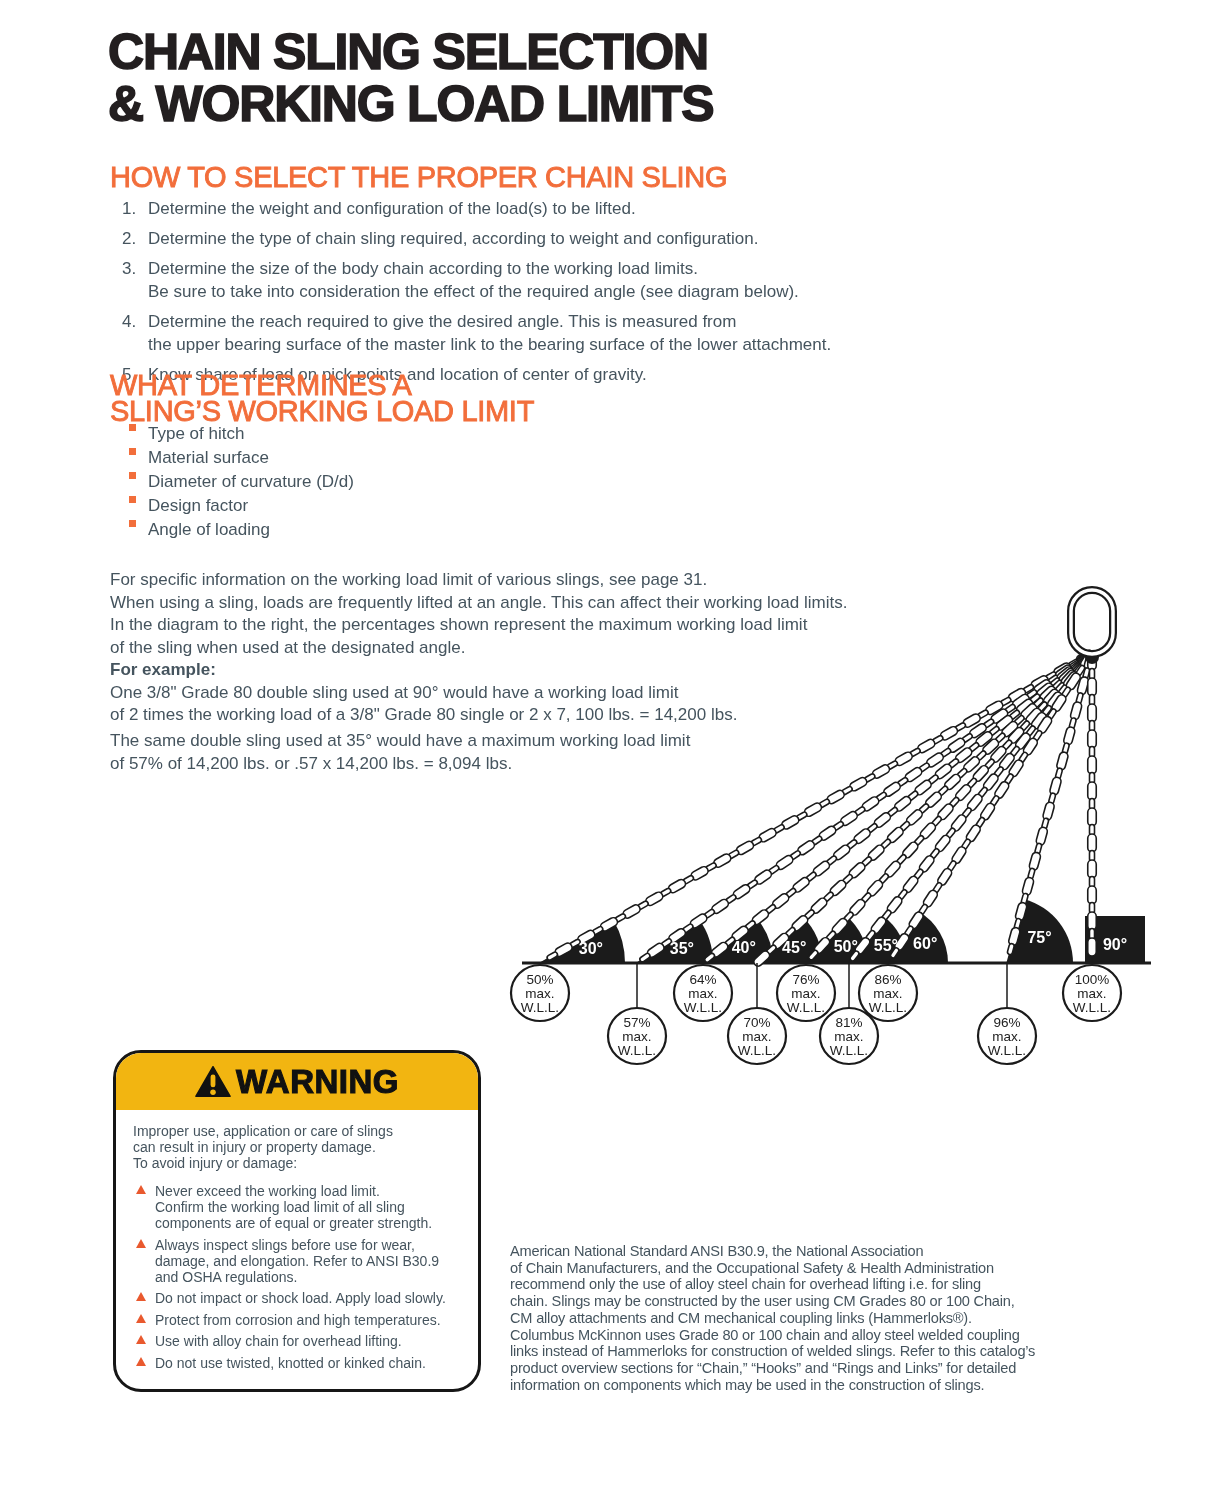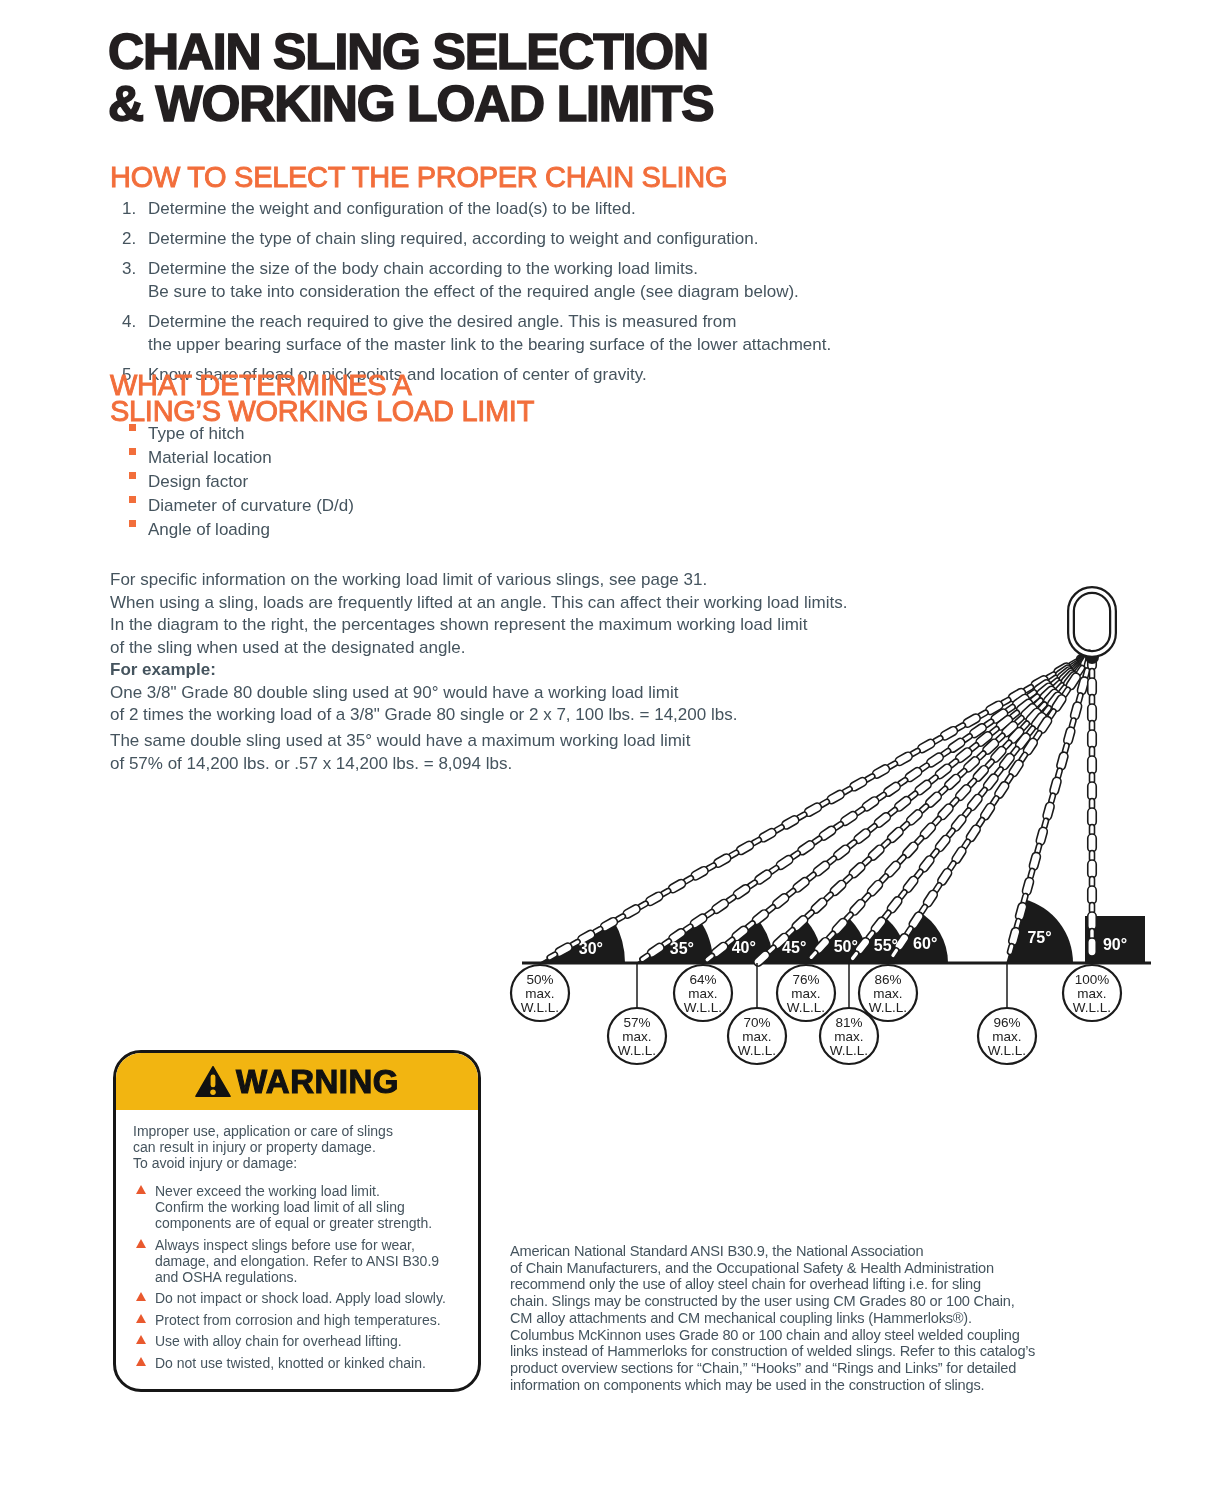--- a/index.html
+++ b/index.html
@@ -78,29 +78,29 @@
 SLING’S WORKING LOAD LIMIT</h2>
 
   <div class="abs factors-block">
     <ul class="factors">
       <li>
           <span class="sq"></span>
           <span>Type of hitch</span>
         </li>
       <li>
           <span class="sq"></span>
-          <span>Material location</span>
+          <span>Material surface</span>
+        </li>
+      <li>
+          <span class="sq"></span>
+          <span>Diameter of curvature (D/d)</span>
         </li>
       <li>
           <span class="sq"></span>
           <span>Design factor</span>
-        </li>
-      <li>
-          <span class="sq"></span>
-          <span>Diameter of curvature (D/d)</span>
         </li>
       <li>
           <span class="sq"></span>
           <span>Angle of loading</span>
         </li>
     </ul>
   </div>
 
   <p class="abs para p1">For specific information on the working load limit of various slings, see page 31.
 When using a sling, loads are frequently lifted at an angle. This can affect their working load limits.

